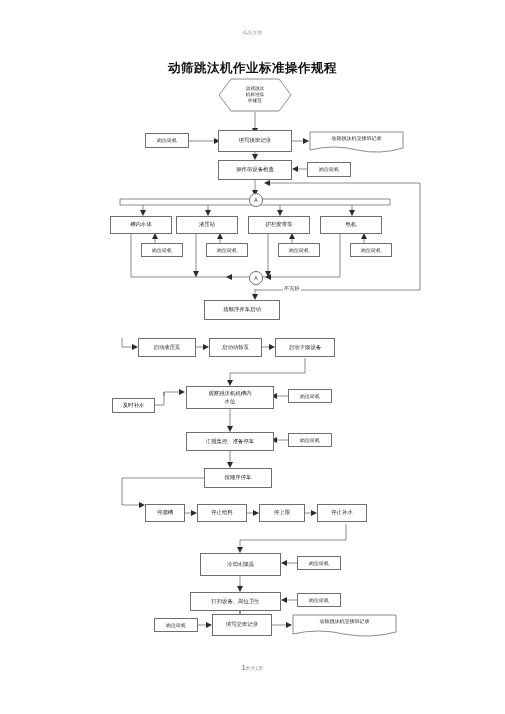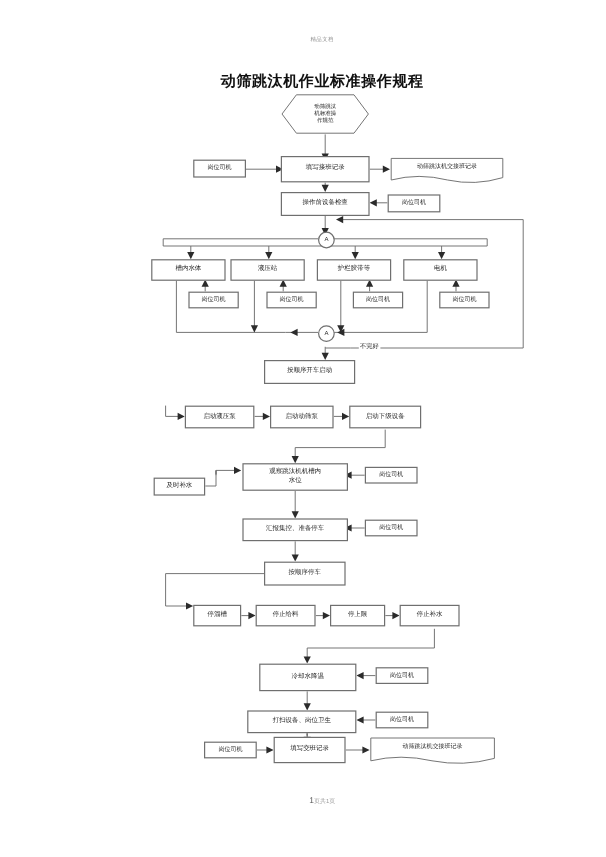--- a/index.html
+++ b/index.html
@@ -4,21 +4,21 @@
 <style>
   html,body{margin:0;padding:0;}
   body{
     width:505px;height:714px;
     background:#ffffff;
     font-family:"Liberation Sans","DejaVu Sans",sans-serif;
     color:#1a1a1a;
     position:relative;
     overflow:hidden;
   }
-  #canvas{position:absolute;left:16px;top:0;width:408px;height:714px;border-radius:15px;}
+  #canvas{position:absolute;left:0;top:0;width:408px;height:714px;border-radius:15px;}
 
   .doc-header{
     position:absolute;top:30px;left:0;width:505px;
     text-align:center;font-size:4.5px;color:#8d8d8d;letter-spacing:.4px;
   }
   .doc-footer{
     position:absolute;top:664px;left:0;width:505px;
     text-align:center;font-size:5px;color:#9a9a9a;
   }
   .doc-footer .pg{font-size:7px;color:#555;}

